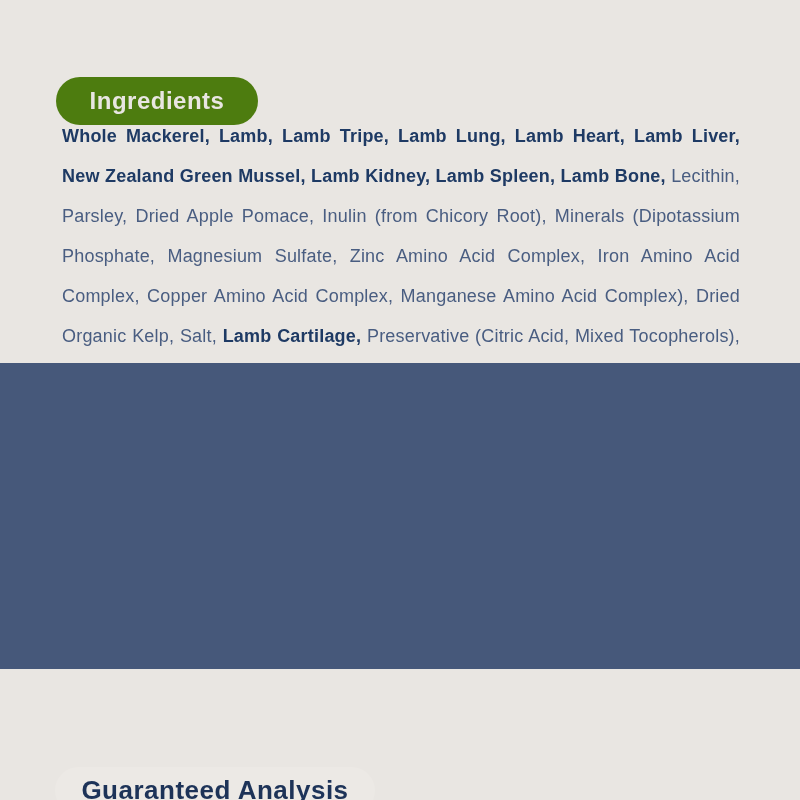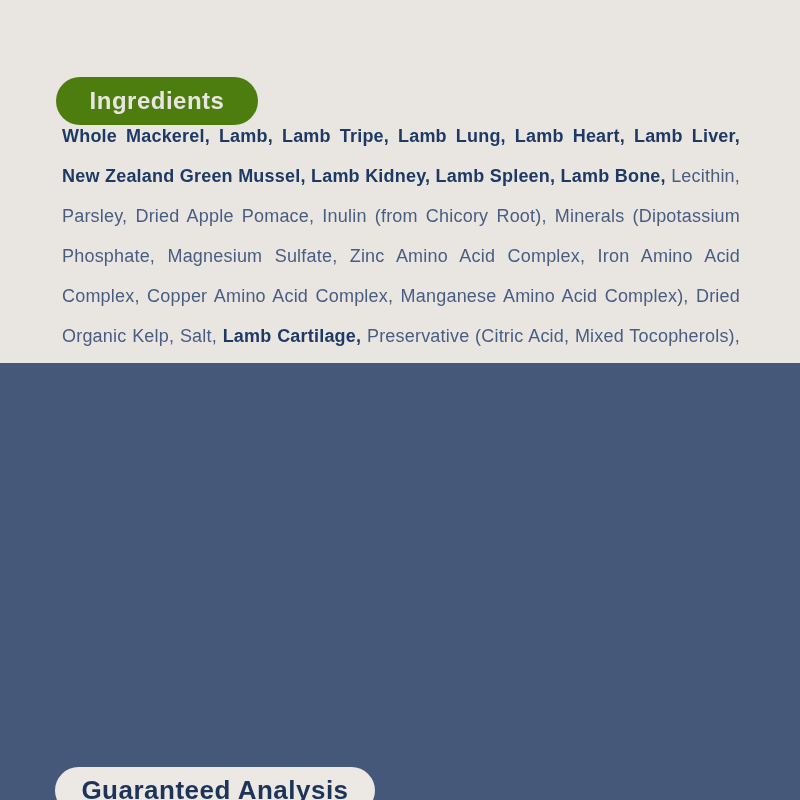--- a/index.html
+++ b/index.html
@@ -16,21 +16,21 @@
     background:#4d7c0f;color:#e9e6e2;font-size:24px;font-weight:bold;letter-spacing:.5px;margin-top:25px;
   }
   .ing-text{
     position:absolute;left:62px;top:116px;width:678px;margin:0;
     font-size:18px;line-height:40px;letter-spacing:.2px;
     color:#495d81;text-align:justify;
   }
   .ing-text .seg{color:#495d81;font-weight:normal;}
   .ing-text .seg.bold{color:#1e3a64;font-weight:bold;}
   
-  .bottom-section{position:absolute;left:0;top:363px;width:800px;height:437px;background:#46587a;text-align:right;}
+  .bottom-section{position:absolute;left:0;top:363px;width:800px;height:306px;background:#46587a;text-align:right;}
   .swirl{position:absolute;left:420px;top:430px;width:380px;height:280px;pointer-events:none;}
   .pill-light{
     position:absolute;left:55px;top:404px;width:320px;height:47px;
     background:#ece9e5;color:#1d3358;font-size:26px;font-weight:bold;letter-spacing:.5px;
   }
 </style>
 </head>
 <body>
 
 <div class="canvas">

